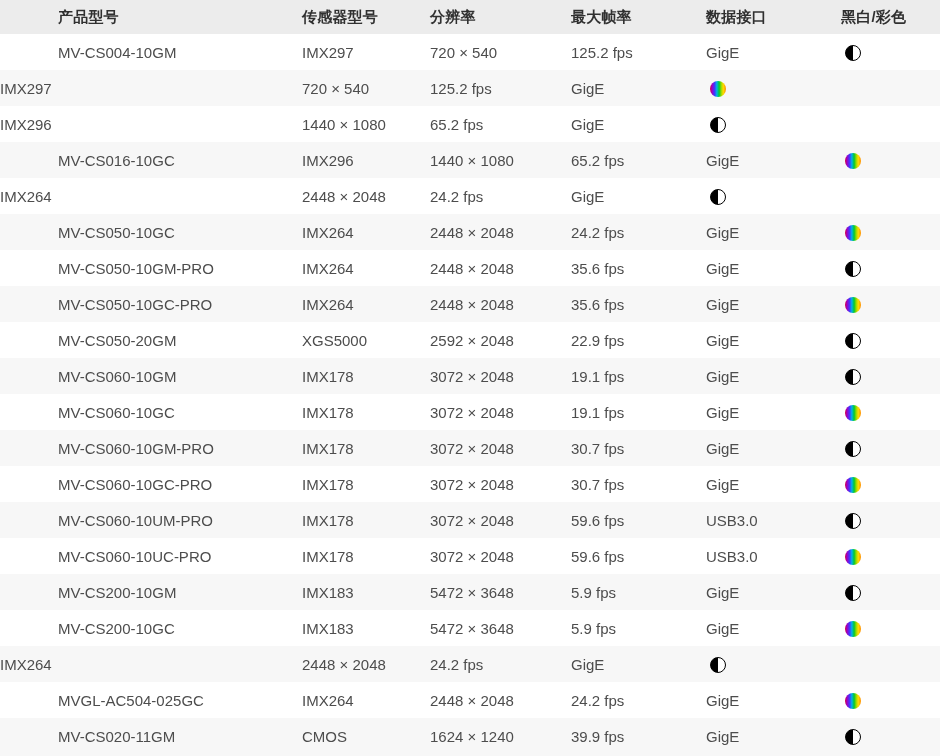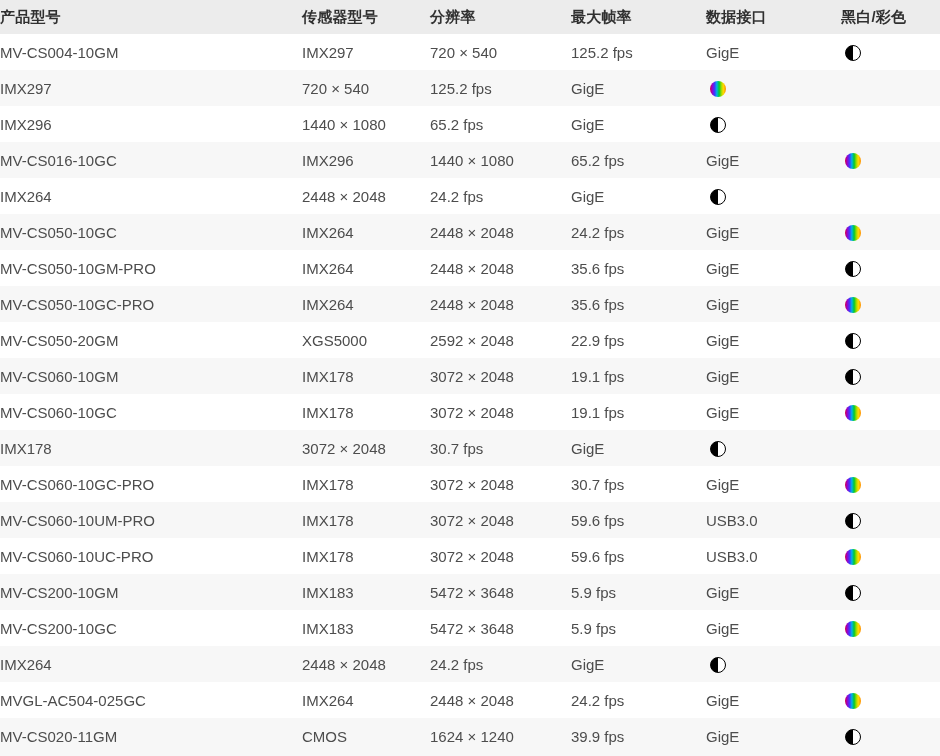--- a/index.html
+++ b/index.html
@@ -22,21 +22,21 @@
   .th {
     font-size:15px;
     font-weight:bold;
     color:#303030;
     letter-spacing:0.2px;
   }
   .td {
     font-size:15px;
     color:#4d4d4d;
   }
-  .c0 { }
+  .c0 { padding-left:58px; }
   .tbody .tr:nth-child(even) { background:#f7f7f7; }
   .bottom-sliver { height:2px; background:#f7f7f7; }
   .dot {
     display:inline-block;
     width:16px; height:16px;
     border-radius:50%;
     margin-left:4px;
     box-sizing:border-box;
     vertical-align:middle;
   }
@@ -155,20 +155,21 @@
   <div class="tr">
     <div class="td c0">MV-CS060-10GC</div>
     <div class="td c1">IMX178</div>
     <div class="td c2">3072 × 2048</div>
     <div class="td c3">19.1 fps</div>
     <div class="td c4">GigE</div>
     <div class="td c5"><span class="dot color"></span></div>
   </div>
 
   <div class="tr">
+    <div class="td c0">MV-CS060-10GM-PRO</div>
     <div class="td c1">IMX178</div>
     <div class="td c2">3072 × 2048</div>
     <div class="td c3">30.7 fps</div>
     <div class="td c4">GigE</div>
     <div class="td c5"><span class="dot mono"></span></div>
   </div>
 
   <div class="tr">
     <div class="td c0">MV-CS060-10GC-PRO</div>
     <div class="td c1">IMX178</div>

